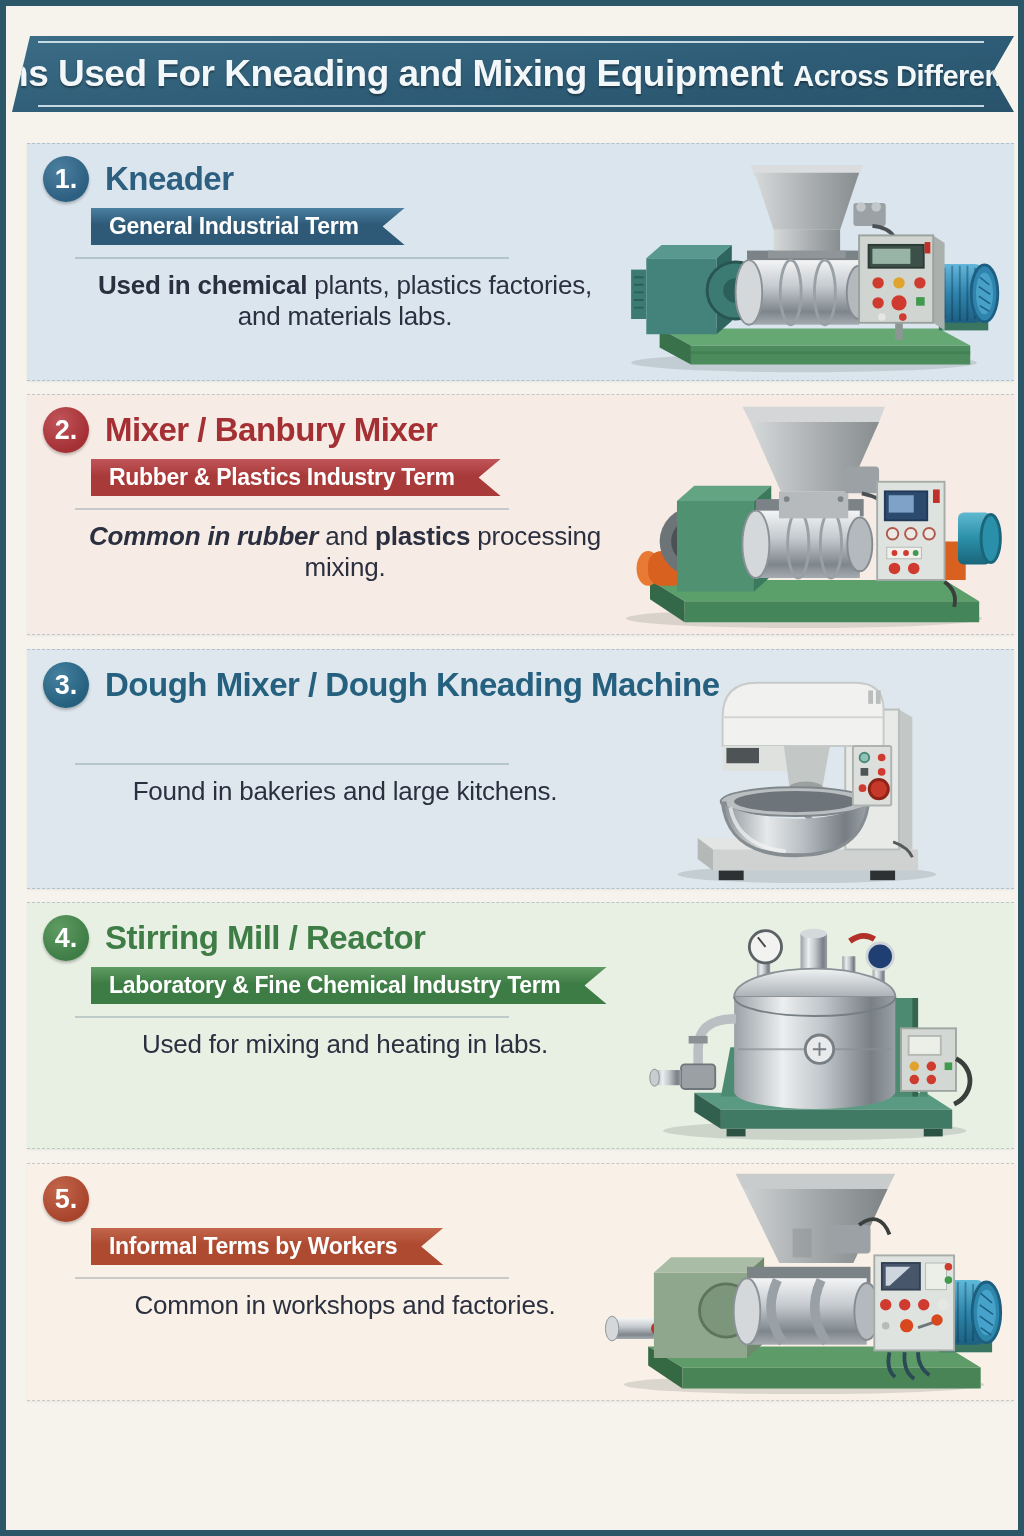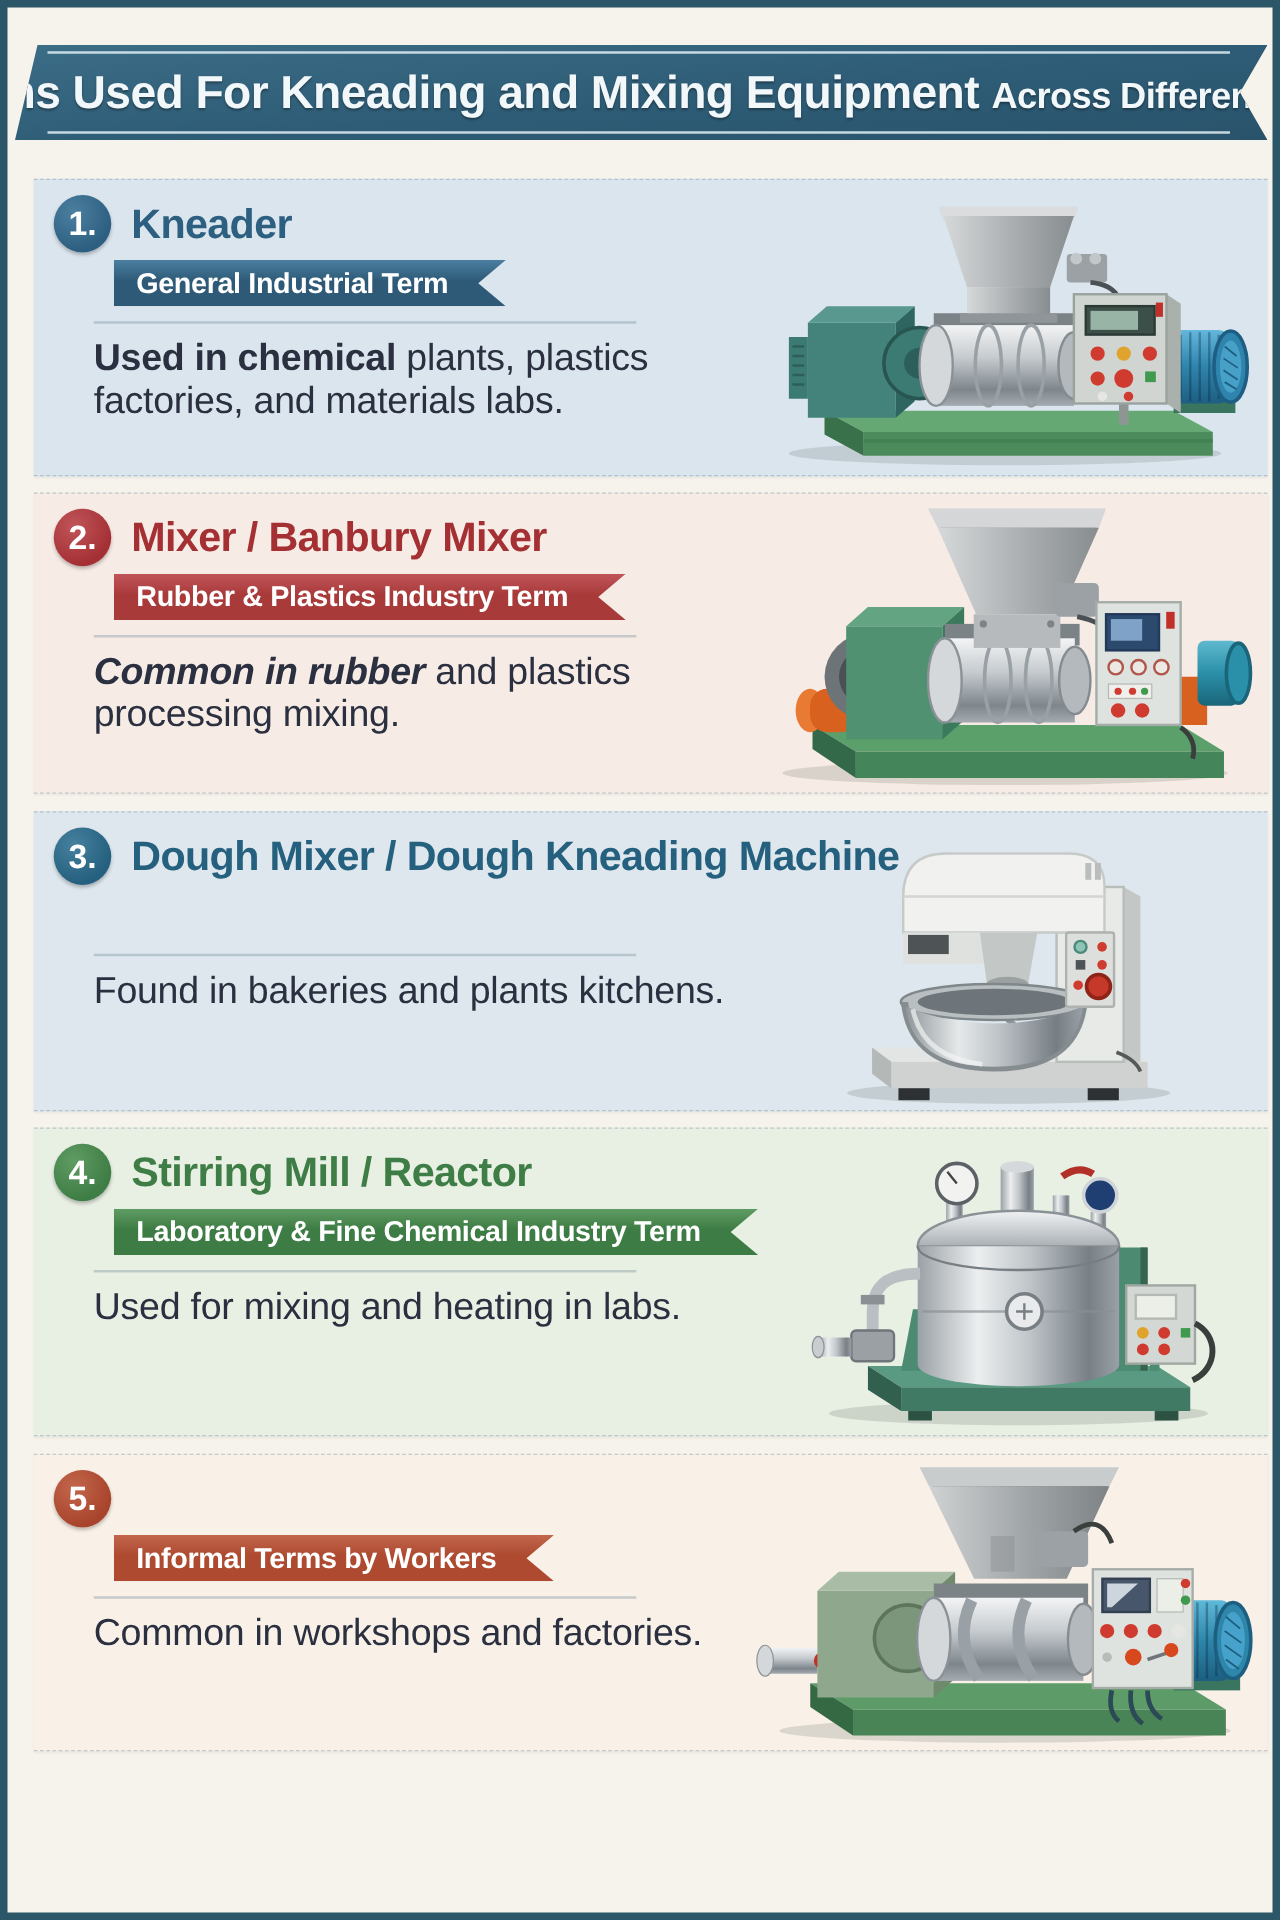--- a/index.html
+++ b/index.html
@@ -28,21 +28,21 @@
        color:#fff;font-size:27px;font-weight:700;display:flex;align-items:center;justify-content:center;
        box-shadow:0 2px 3px rgba(0,0,0,.25);}
   .sec-title{position:absolute;left:78px;top:13px;font-size:33px;font-weight:700;color:var(--c);
        letter-spacing:-.5px;line-height:44px;white-space:nowrap;text-align:center;}
   .ribbon{position:absolute;left:64px;top:64px;height:37px;line-height:37px;
        background:linear-gradient(180deg,var(--cl),var(--rb) 45%,var(--rb));
        color:#fff;font-size:23px;font-weight:700;padding:0 46px 0 18px;letter-spacing:-.3px;
        clip-path:polygon(0 0,100% 0,calc(100% - 22px) 50%,100% 100%,0 100%);
        box-shadow:0 2px 2px rgba(0,0,0,.2);white-space:nowrap;}
   .divider{position:absolute;left:48px;top:113px;width:44%;height:2px;background:rgba(110,135,150,.35);}
-  .desc{position:absolute;left:48px;top:126px;width:540px;font-size:30px;color:#2b3040;letter-spacing:-.2px;}
+  .desc{position:absolute;left:48px;top:126px;width:540px;font-size:26px;color:#2b3040;letter-spacing:-.2px;text-align:center;}
   .illus{position:absolute;top:4px;bottom:4px;display:flex;align-items:center;justify-content:center;}
   .il-1,.il-2,.il-5{right:6px;width:408px;}
   .il-3{right:44px;width:330px;}
   .il-4{right:26px;width:356px;}
   .illus svg{width:100%;height:100%;}
 </style>
 </head>
 <body>
 
 <div class="poster">
@@ -129,21 +129,21 @@
           <circle cx="314" cy="178" r="4" fill="#cf3b2e"></circle>
       </svg>
     </div>
   </div>
 
   <div class="section s2" style="top:388px;height:239px;">
     <div class="num">2.</div>
     <div class="sec-title">Mixer / Banbury Mixer</div>
     <div class="ribbon">Rubber &amp; Plastics Industry Term</div>
     <div class="divider"></div>
-    <div class="desc"><span style="font-weight: 700; font-style: italic;">Common in rubber</span><span> and </span><span style="font-weight: 400;">plastics</span><span> processing mixing.</span></div>
+    <div class="desc"><span style="font-weight: 700; font-style: italic;">Common in rubber</span><span> and </span><span style="font-weight: 700;">plastics</span><span> processing mixing.</span></div>
     <div class="illus il-2">
       <svg viewBox="0 0 420 240" preserveAspectRatio="xMidYMid meet">
         <defs>
           <linearGradient id="b-s" x1="0" y1="0" x2="0" y2="1">
               <stop offset="0" stop-color="#f3f4f5"></stop>
               <stop offset=".4" stop-color="#c6cbcf"></stop>
               <stop offset=".8" stop-color="#7e868c"></stop>
               <stop offset="1" stop-color="#a5abb0"></stop>
             </linearGradient>
           <linearGradient id="b-h" x1="0" y1="0" x2="1" y2="0">
@@ -200,21 +200,21 @@
           <circle cx="324" cy="176" r="6" fill="#cf3b2e"></circle>
         <path d="M356,190 q14,10 10,26" stroke="#3a3f3c" stroke-width="4" fill="none"></path>
       </svg>
     </div>
   </div>
 
   <div class="section s3" style="top:643px;height:238px;">
     <div class="num">3.</div>
     <div class="sec-title">Dough Mixer / Dough Kneading Machine</div>
     <div class="divider"></div>
-    <div class="desc"><span>Found in bakeries and plants kitchens.</span></div>
+    <div class="desc"><span>Found in bakeries and large kitchens.</span></div>
     <div class="illus il-3">
       <svg viewBox="0 0 340 240" preserveAspectRatio="xMidYMid meet">
         <defs>
           <linearGradient id="c-s" x1="0" y1="0" x2="1" y2="0">
               <stop offset="0" stop-color="#8f969b"></stop>
               <stop offset=".3" stop-color="#e6e9ea"></stop>
               <stop offset=".55" stop-color="#b9bfc3"></stop>
               <stop offset=".85" stop-color="#767d83"></stop>
               <stop offset="1" stop-color="#9aa1a6"></stop>
             </linearGradient>

